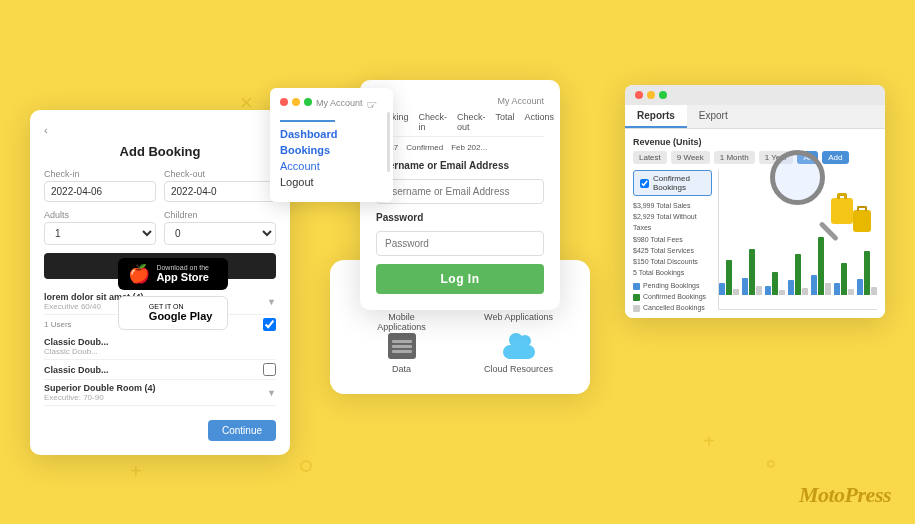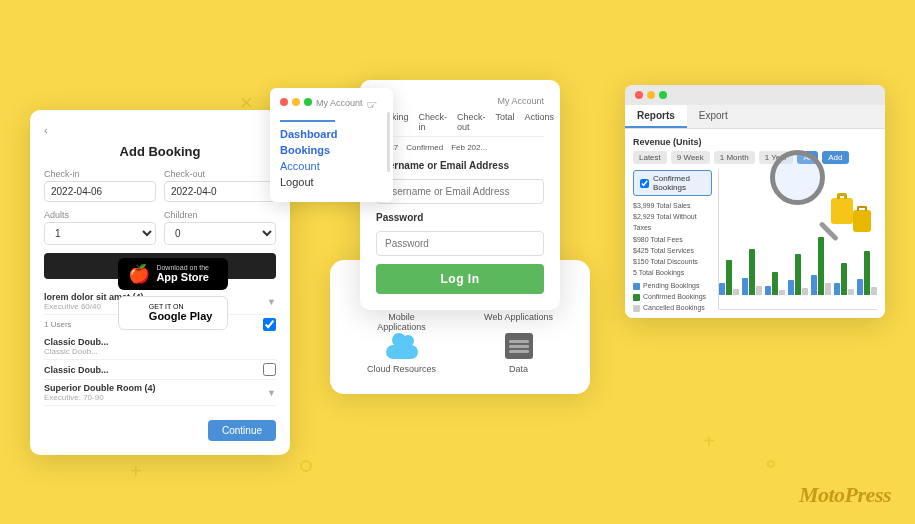--- a/index.html
+++ b/index.html
@@ -602,38 +602,38 @@
       </div>
       <span style="font-size:9px;color:#555;text-align:right;">Web Applications</span>
     </div>
   </div>
 
 
   <div class="api-grid">
 
     <div class="api-item">
       <div class="api-icon">
+        <div style="width:28px;height:26px;background:#666;border-radius:3px;display:flex;flex-direction:column;justify-content:center;gap:2px;padding:3px 4px;">
+          <div style="height:3px;background:#aaa;border-radius:1px;"></div>
+          <div style="height:3px;background:#aaa;border-radius:1px;"></div>
+          <div style="height:3px;background:#aaa;border-radius:1px;"></div>
+        </div>
+      </div>
+      <span style="font-size:9px;color:#555;text-align:center;">Data</span>
+    </div>
+
+    <div class="api-item">
+      <div class="api-icon">
         <div style="position:relative;width:36px;height:26px;">
           <div style="position:absolute;bottom:0;left:2px;width:32px;height:14px;background:#5bc8f5;border-radius:7px;"></div>
           <div style="position:absolute;top:0;left:8px;width:14px;height:14px;background:#5bc8f5;border-radius:50%;"></div>
           <div style="position:absolute;top:2px;left:18px;width:12px;height:12px;background:#5bc8f5;border-radius:50%;"></div>
         </div>
       </div>
       <span style="font-size:9px;color:#555;text-align:center;">Cloud Resources</span>
-    </div>
-
-    <div class="api-item">
-      <div class="api-icon">
-        <div style="width:28px;height:26px;background:#666;border-radius:3px;display:flex;flex-direction:column;justify-content:center;gap:2px;padding:3px 4px;">
-          <div style="height:3px;background:#aaa;border-radius:1px;"></div>
-          <div style="height:3px;background:#aaa;border-radius:1px;"></div>
-          <div style="height:3px;background:#aaa;border-radius:1px;"></div>
-        </div>
-      </div>
-      <span style="font-size:9px;color:#555;text-align:center;">Data</span>
     </div>
   </div>
 </div>
 
 <div class="reports-panel">
   <div class="rp-topbar">
     <div class="rp-dot red"></div>
     <div class="rp-dot yellow"></div>
     <div class="rp-dot green"></div>
   </div>

